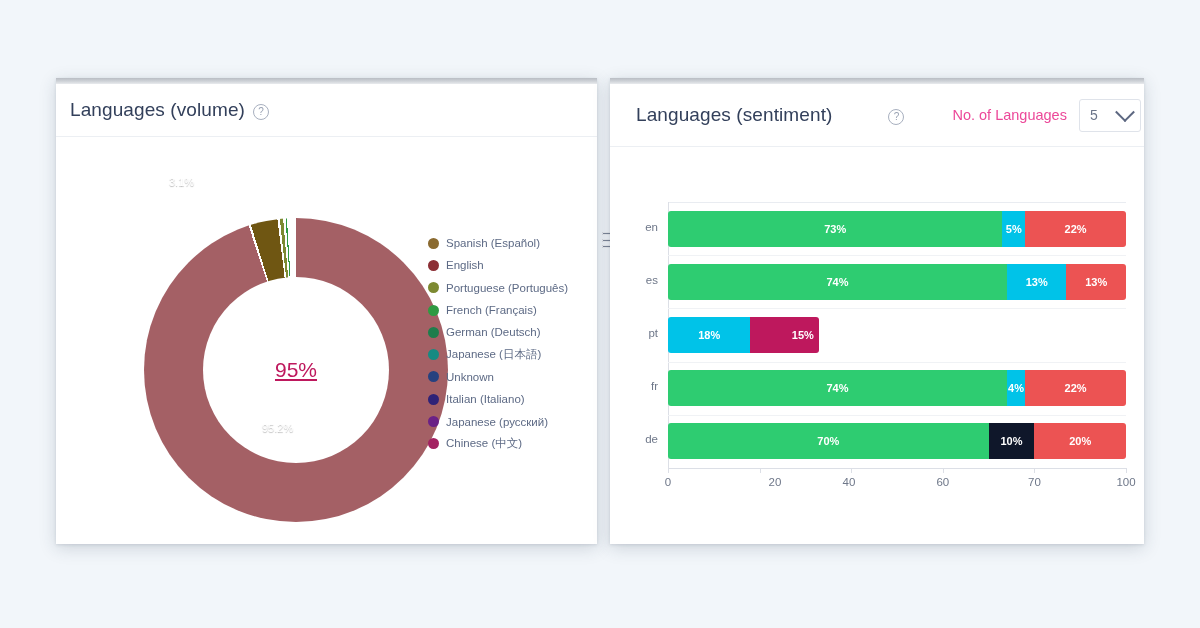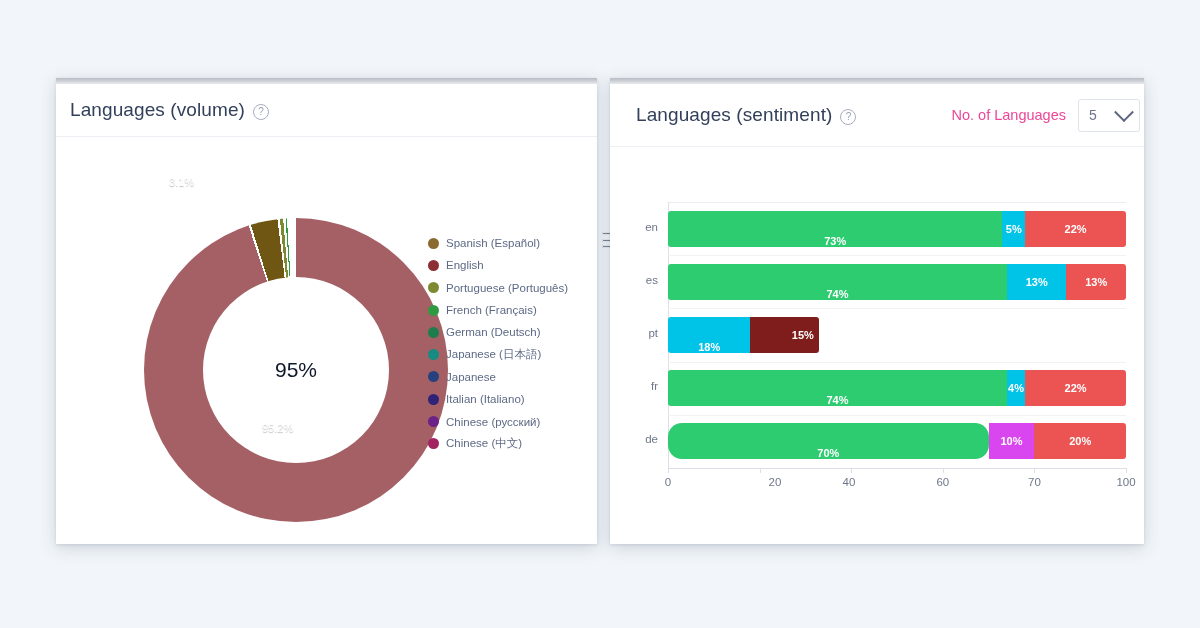--- a/index.html
+++ b/index.html
@@ -43,21 +43,21 @@
   }
 
   
   .card-header {
     position: absolute;
     left: 0; right: 0;
     display: flex;
     align-items: center;
   }
   #volume-header { top: 6px; height: 52px; padding-left: 14px; }
-  #sentiment-header { top: 6px; height: 62px; padding-left: 26px; padding-right: 4px; }
+  #sentiment-header { top: 6px; height: 62px; padding-left: 26px; padding-right: 20px; gap: 48px; }
 
   .card-title {
     font-size: 19px;
     color: #33405b;
     font-weight: 400;
     letter-spacing: 0.1px;
     white-space: nowrap;
   }
   #sentiment-header .card-title { font-size: 19px; }
 
@@ -159,21 +159,22 @@
     transform: translate(-50%,-50%);
     width: 186px; height: 186px;
     background: #fff;
     border-radius: 50%;
     display: flex;
     align-items: center;
     justify-content: center;
   }
   .donut-center-label {
     font-size: 21px;
-    color: #0f172a;
+    color: #be185d;
+    text-decoration: underline;
   }
   .slice-label {
     position: absolute;
     font-size: 11px;
     font-weight: normal;
     color: #ffffff;
     text-shadow: 0 1px 1px rgba(0,0,0,0.28);
     white-space: nowrap;
   }
   #slice-label-major { left: 206px; top: 286px; }
@@ -248,21 +249,21 @@
     justify-content: center;
     box-sizing: border-box;
     overflow: hidden;
   }
   .bar-seg-label {
     font-size: 11px;
     font-weight: bold;
     color: #ffffff;
     white-space: nowrap;
   }
-  .bar-seg:first-child { border-top-left-radius: 3px; border-bottom-left-radius: 3px; align-items: flex-end; }
+  .bar-seg:first-child { border-top-left-radius: 3px; border-bottom-left-radius: 3px; }
   .bar-seg:last-child { border-top-right-radius: 3px; border-bottom-right-radius: 3px; }
 
   .cat-label {
     position: absolute;
     width: 44px;
     text-align: right;
     font-size: 11.5px;
     color: #6e7789;
   }
 
@@ -331,29 +332,29 @@
           <div class="legend-item">
             <span class="legend-dot" style="background: rgb(30, 125, 76);"></span>
             <span class="legend-text">German (Deutsch)</span>
           </div>
           <div class="legend-item">
             <span class="legend-dot" style="background: rgb(23, 138, 130);"></span>
             <span class="legend-text">Japanese (日本語)</span>
           </div>
           <div class="legend-item">
             <span class="legend-dot" style="background: rgb(39, 65, 127);"></span>
-            <span class="legend-text">Japanese</span>
+            <span class="legend-text">Unknown</span>
           </div>
           <div class="legend-item">
             <span class="legend-dot" style="background: rgb(47, 34, 119);"></span>
             <span class="legend-text">Italian (Italiano)</span>
           </div>
           <div class="legend-item">
             <span class="legend-dot" style="background: rgb(107, 33, 134);"></span>
-            <span class="legend-text">Chinese (русский)</span>
+            <span class="legend-text">Japanese (русский)</span>
           </div>
           <div class="legend-item">
             <span class="legend-dot" style="background: rgb(163, 34, 98);"></span>
             <span class="legend-text">Chinese (中文)</span>
           </div>
         </div>
     </div>
   </div>
 
   <div class="card" id="card-sentiment">
@@ -402,44 +403,44 @@
           <div class="bar-seg" style="width: 59.54px; background: rgb(236, 83, 83);">
             <span class="bar-seg-label">13%</span>
           </div>
         </div>
         <div class="grid-row-line" style="top: 162.4px;"></div>
         <div class="cat-label" style="left: 4px; top: 181px;">pt</div>
         <div class="bar-row" style="top: 171px;">
           <div class="bar-seg" style="width: 82.44px; background: rgb(0, 195, 232);">
             <span class="bar-seg-label">18%</span>
           </div>
-          <div class="bar-seg" style="width: 68.7px; background: #7f1d1d; padding-left: 36px;">
+          <div class="bar-seg" style="width: 68.7px; background: #be185d; padding-left: 36px;">
             <span class="bar-seg-label">15%</span>
           </div>
         </div>
         <div class="grid-row-line" style="top: 215.6px;"></div>
         <div class="cat-label" style="left: 4px; top: 234.2px;">fr</div>
         <div class="bar-row" style="top: 224.2px;">
           <div class="bar-seg" style="width: 338.92px; background: rgb(46, 204, 113);">
             <span class="bar-seg-label">74%</span>
           </div>
           <div class="bar-seg" style="width: 18.32px; background: rgb(0, 195, 232);">
             <span class="bar-seg-label">4%</span>
           </div>
           <div class="bar-seg" style="width: 100.76px; background: rgb(236, 83, 83);">
             <span class="bar-seg-label">22%</span>
           </div>
         </div>
         <div class="grid-row-line" style="top: 268.8px;"></div>
         <div class="cat-label" style="left: 4px; top: 287.4px;">de</div>
         <div class="bar-row" style="top: 277.4px;">
-          <div class="bar-seg" style="width: 320.6px; background: rgb(46, 204, 113); border-radius: 14px;">
+          <div class="bar-seg" style="width: 320.6px; background: rgb(46, 204, 113);">
             <span class="bar-seg-label">70%</span>
           </div>
-          <div class="bar-seg" style="width: 45.8px; background: #d946ef;">
+          <div class="bar-seg" style="width: 45.8px; background: #0f172a;">
             <span class="bar-seg-label">10%</span>
           </div>
           <div class="bar-seg" style="width: 91.6px; background: rgb(236, 83, 83);">
             <span class="bar-seg-label">20%</span>
           </div>
         </div>
         <div class="xtick-mark" style="left: 58px;"></div>
         <div class="xtick" style="left: 58px;">0</div>
         <div class="xtick-mark" style="left: 149.6px;"></div>
         <div class="xtick" style="left: 165px;">20</div>

